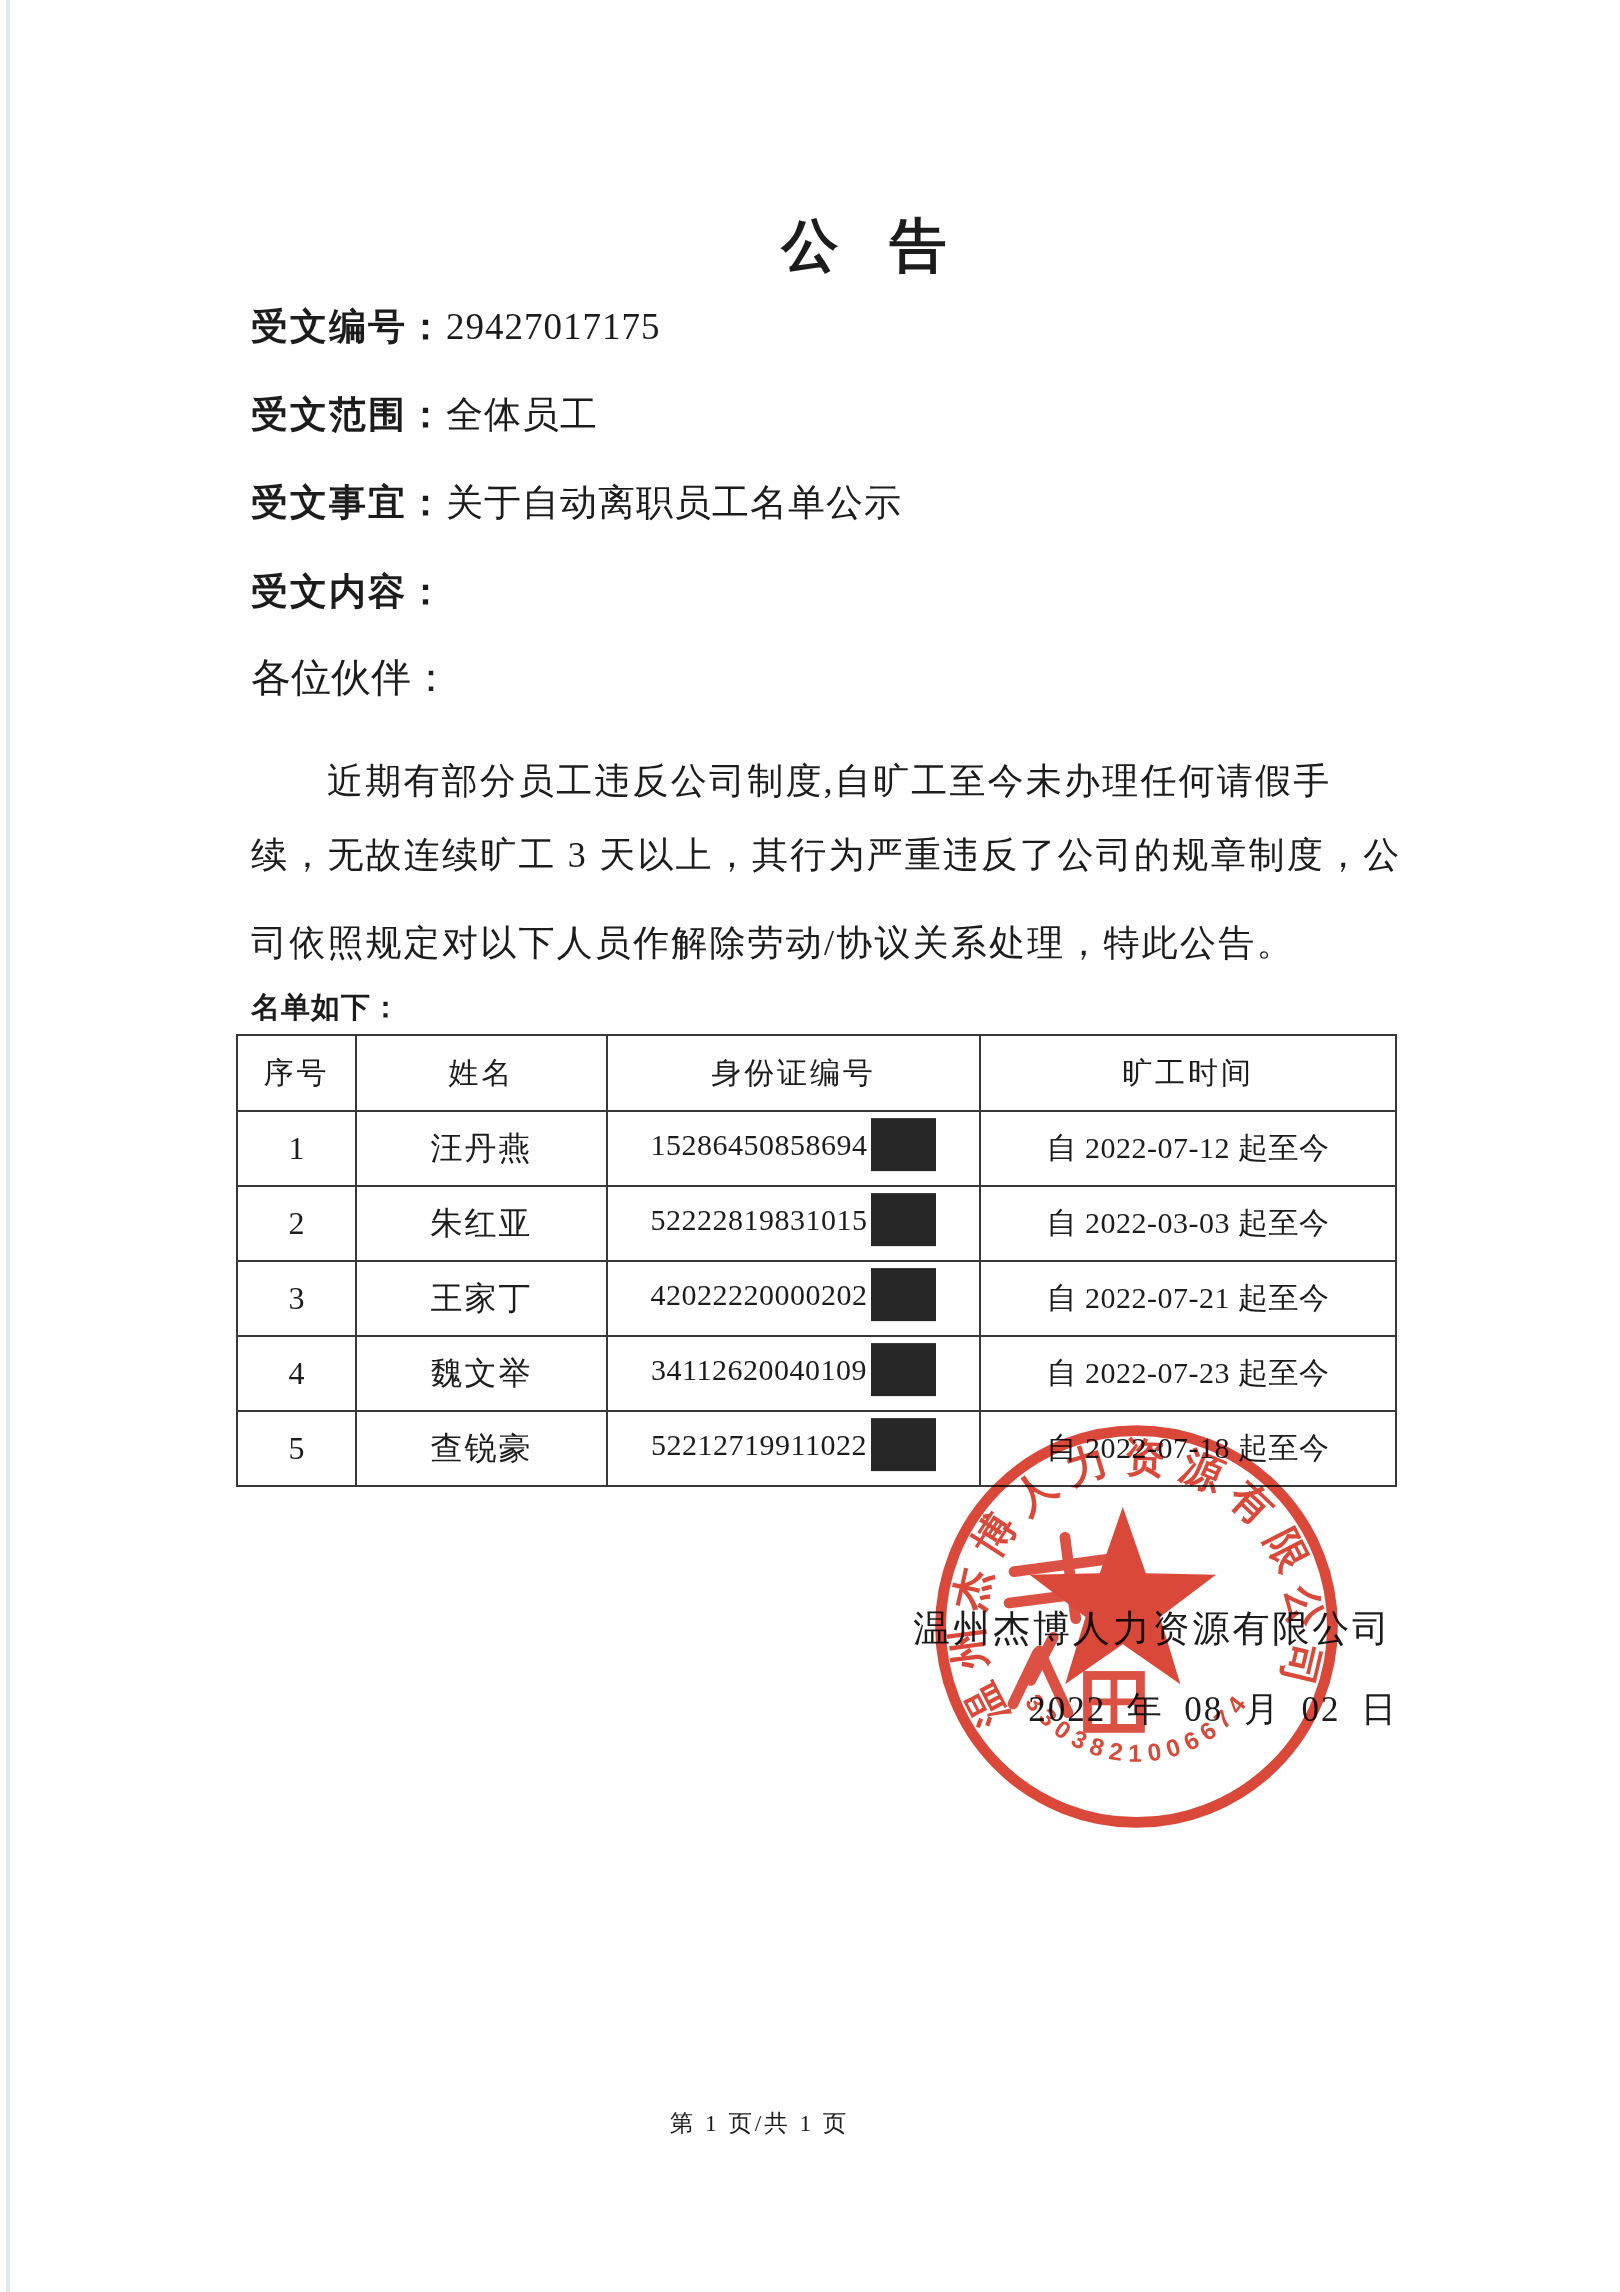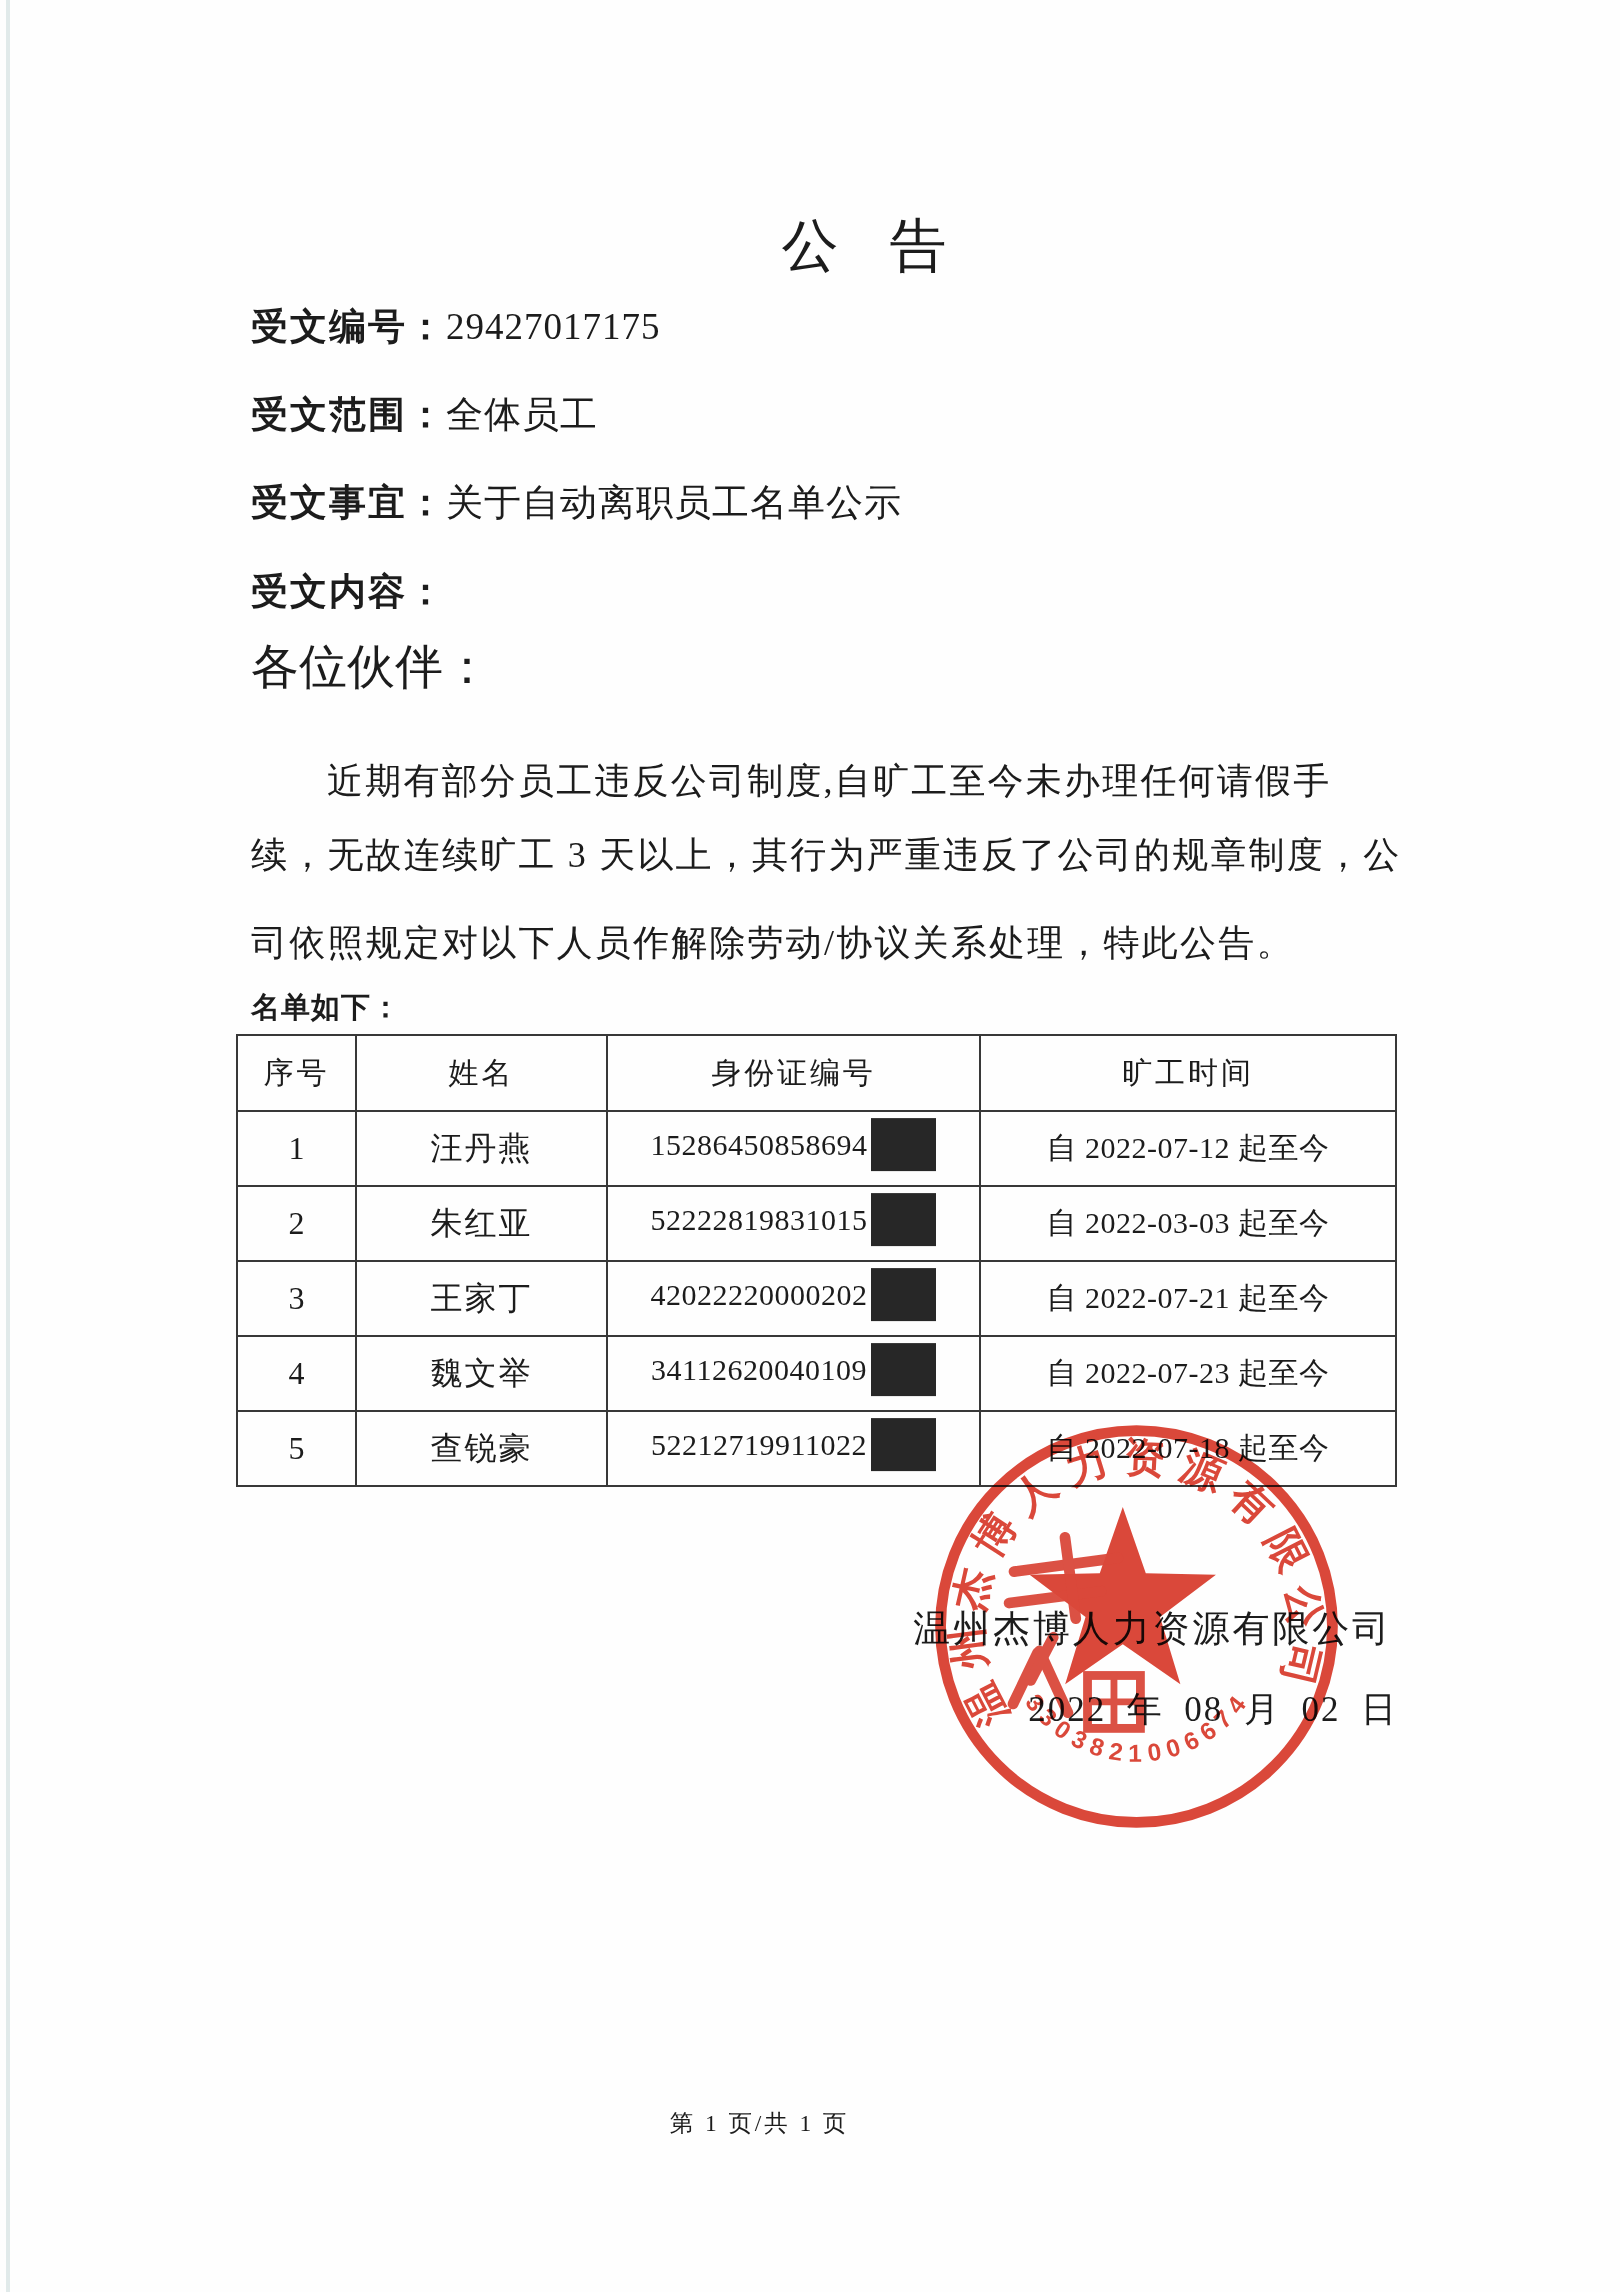--- a/index.html
+++ b/index.html
@@ -4,26 +4,26 @@
 <style>
   html,body{margin:0;padding:0;}
   body{
     width:1620px;height:2293px;position:relative;background:#fefefe;
     font-family:"Liberation Serif","DejaVu Serif",serif;color:#1c1c1c;
     overflow:hidden;
   }
   .scan-edge{position:absolute;left:5.9px;top:0;width:3.9px;height:100%;background:#d9e5e5;opacity:.8;}
   .doc-title{
     position:absolute;top:208px;left:0;width:100%;padding-left:112px;box-sizing:border-box;
-    text-align:center;font-size:57px;font-weight:normal;word-spacing:29px;letter-spacing:3.9px;
+    text-align:center;font-size:57px;font-weight:bold;word-spacing:29px;letter-spacing:3.9px;
   }
   .meta-line{position:absolute;left:251px;font-size:37px;white-space:nowrap;}
   .meta-label{font-weight:bold;letter-spacing:2px;}
   .meta-value{letter-spacing:1px;}
-  .salutation{position:absolute;left:251px;top:635px;font-size:48px;}
+  .salutation{position:absolute;left:251px;top:650px;font-size:40px;}
   .para-line{position:absolute;left:251px;font-size:36px;letter-spacing:2.2px;white-space:nowrap;}
   .para-indent{padding-left:76px;margin-top:14px;}
   .list-intro{position:absolute;left:251px;top:988px;font-size:29px;font-weight:bold;letter-spacing:1px;}
   table.roster{
     position:absolute;left:236px;top:1034px;border-collapse:collapse;table-layout:fixed;
     width:1159px;
     padding-left:16px;
   }
   table.roster td,table.roster th{
     border:2px solid #383838;text-align:center;vertical-align:middle;

